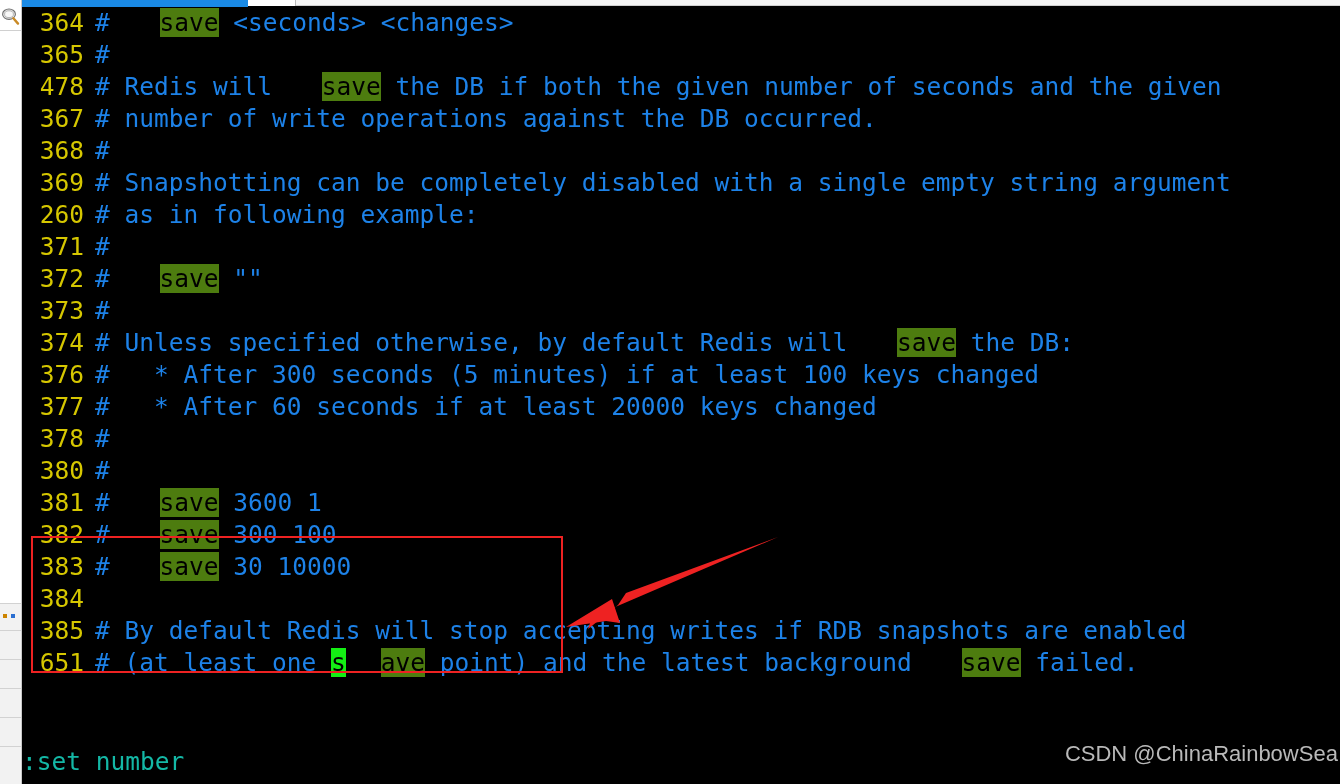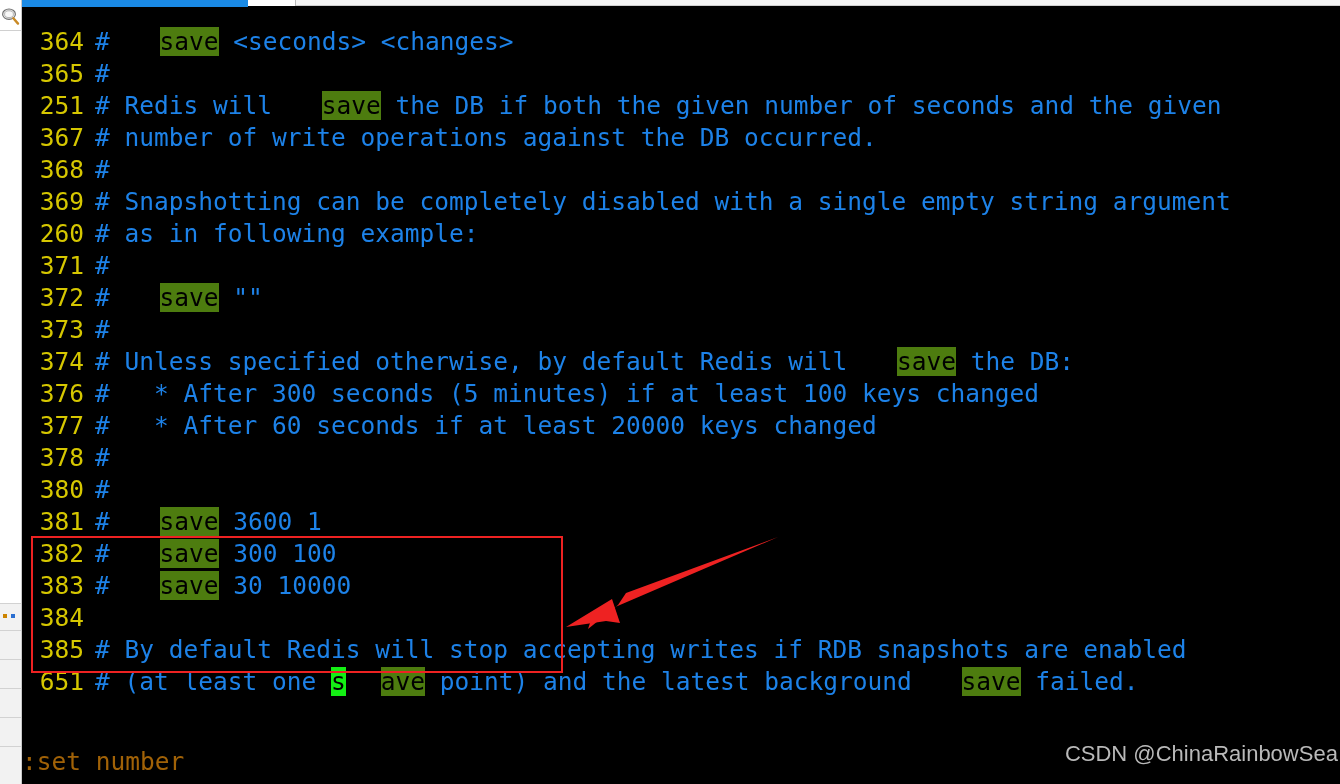--- a/index.html
+++ b/index.html
@@ -122,42 +122,41 @@
     font-family: "DejaVu Sans Mono", monospace;
     font-size: 24.5px;
     letter-spacing: 0px;
   }
   .lnum {
     color: #d6c700;
     display: inline-block;
     width: 62px;
     text-align: right;
     padding-right: 11px;
-    margin-top: 19px;
   }
   .tx { color: #1d82e8; }
   .hl {
     background: #4d7c0f;
     color: #000000;
     margin-left: 35px;
   }
   .cur {
     background: #14ef14;
     color: #000000;
   }
 
   
   #status-line {
     position: absolute;
     left: 22px;
     top: 745px;
     height: 34px;
     line-height: 34px;
     white-space: pre;
-    color: #a16207;
+    color: #14b8a6;
     font-family: "DejaVu Sans Mono", monospace;
     font-size: 24.5px;
     z-index: 7;
   }
 
   
   #watermark {
     position: absolute;
     right: -4px;
     top: 741px;
@@ -218,21 +217,21 @@
   </div>
 
   <div id="top-blue"></div>
   <div id="top-tab-a"></div>
   <div id="top-tab-b"></div>
 
   <div id="terminal">
     <div class="code-area" id="code-area">
         <div class="row"><span class="lnum">364</span><span class="tx"># </span><span class="hl">save</span><span class="tx"> &lt;seconds&gt; &lt;changes&gt;</span></div>
         <div class="row"><span class="lnum">365</span><span class="tx">#</span></div>
-        <div class="row"><span class="lnum">251</span><span class="tx"># Redis will </span><span class="hl">save</span><span class="tx"> the DB if both the given number of seconds and the given</span></div>
+        <div class="row"><span class="lnum">478</span><span class="tx"># Redis will </span><span class="hl">save</span><span class="tx"> the DB if both the given number of seconds and the given</span></div>
         <div class="row"><span class="lnum">367</span><span class="tx"># number of write operations against the DB occurred.</span></div>
         <div class="row"><span class="lnum">368</span><span class="tx">#</span></div>
         <div class="row"><span class="lnum">369</span><span class="tx"># Snapshotting can be completely disabled with a single empty string argument</span></div>
         <div class="row"><span class="lnum">260</span><span class="tx"># as in following example:</span></div>
         <div class="row"><span class="lnum">371</span><span class="tx">#</span></div>
         <div class="row"><span class="lnum">372</span><span class="tx"># </span><span class="hl">save</span><span class="tx"> ""</span></div>
         <div class="row"><span class="lnum">373</span><span class="tx">#</span></div>
         <div class="row"><span class="lnum">374</span><span class="tx"># Unless specified otherwise, by default Redis will </span><span class="hl">save</span><span class="tx"> the DB:</span></div>
         <div class="row"><span class="lnum">376</span><span class="tx">#   * After 300 seconds (5 minutes) if at least 100 keys changed</span></div>
         <div class="row"><span class="lnum">377</span><span class="tx">#   * After 60 seconds if at least 20000 keys changed</span></div>

